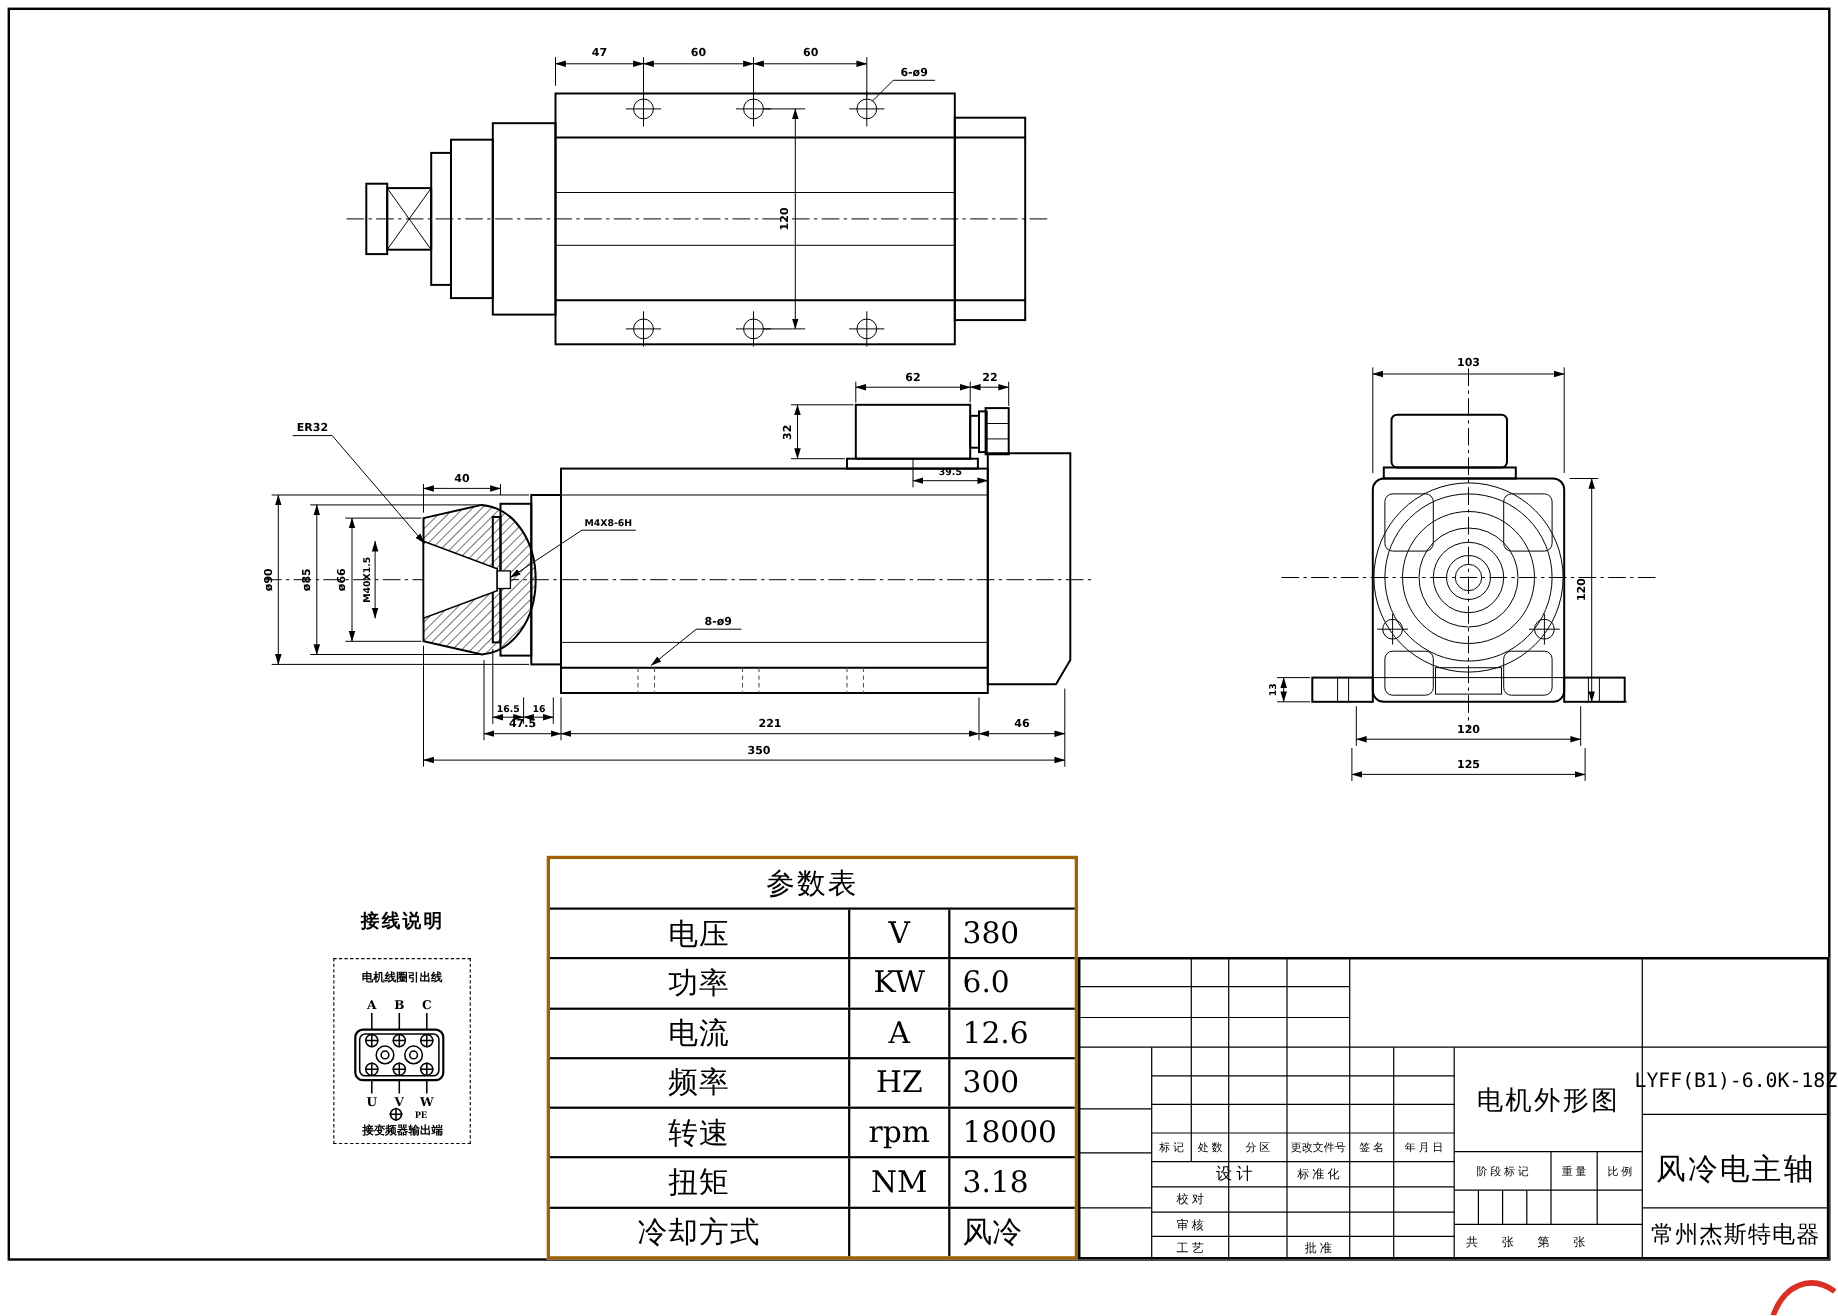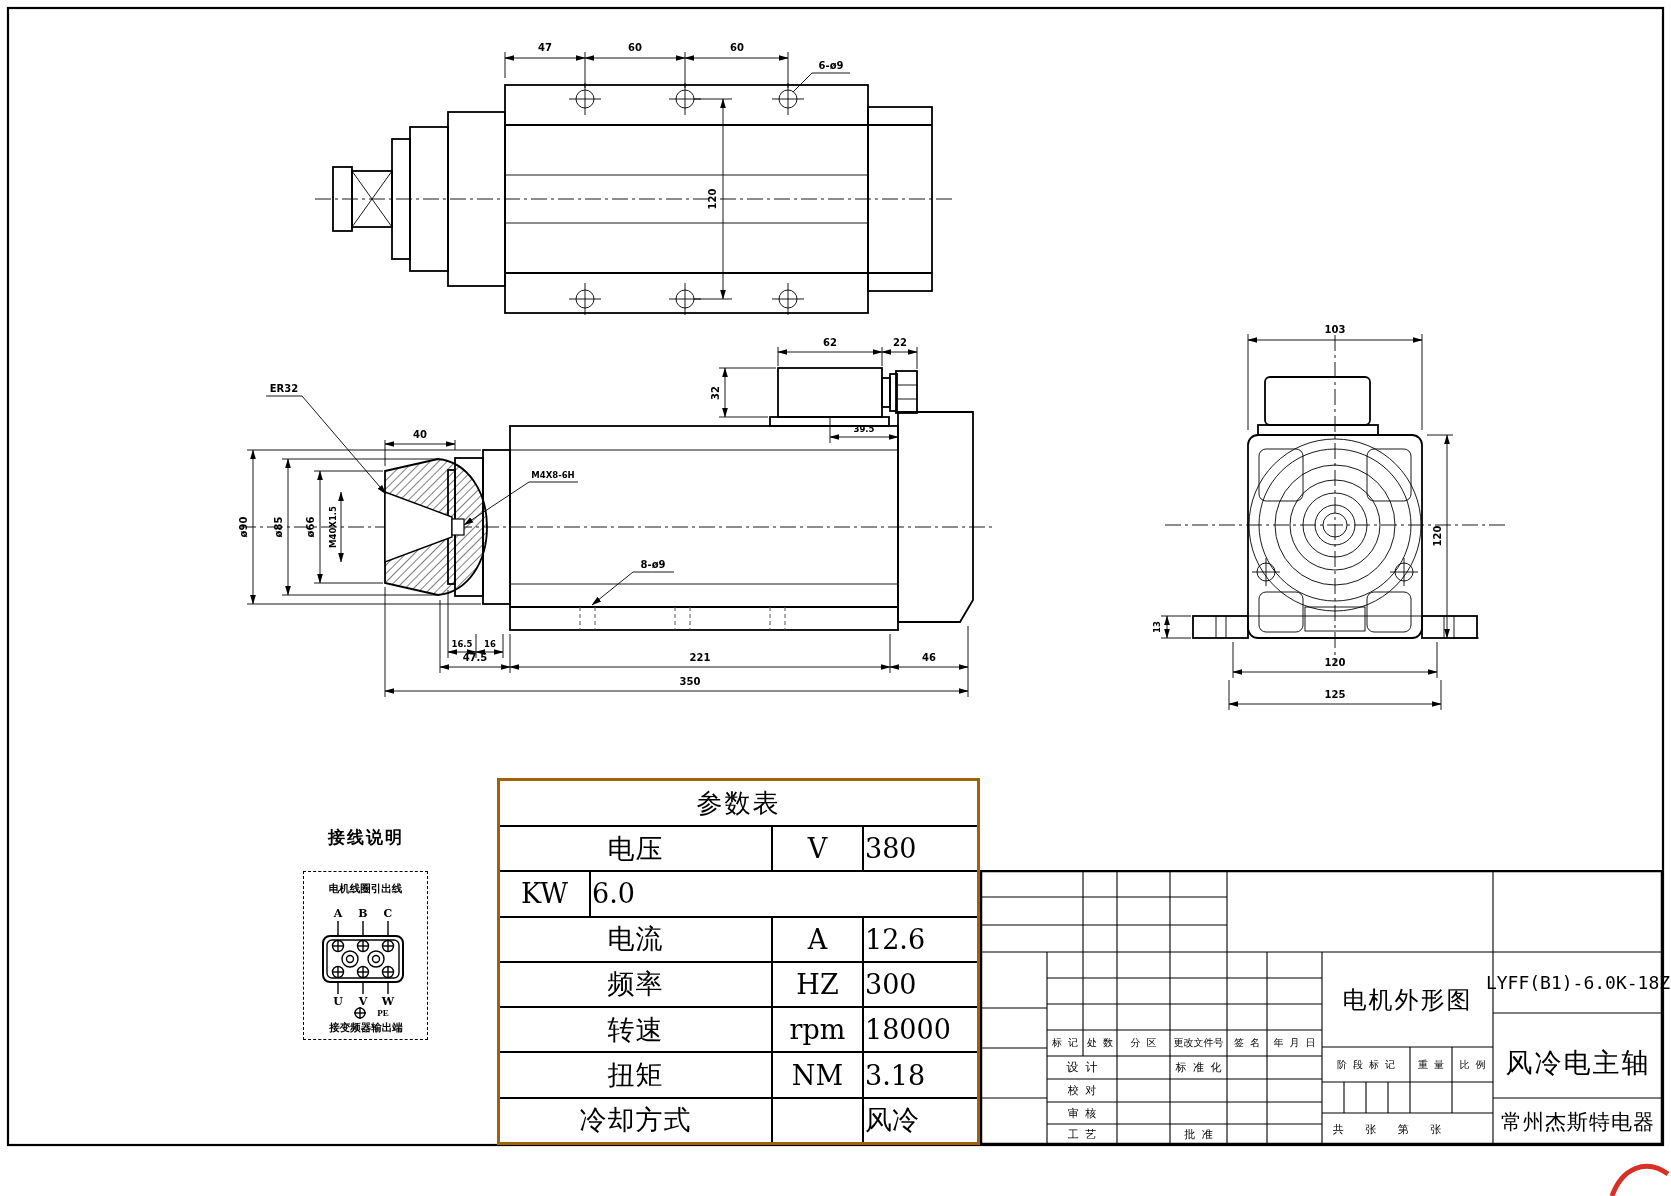--- a/index.html
+++ b/index.html
@@ -20,28 +20,28 @@
   .ptable{position:absolute;left:497px;top:778px;width:483px;height:367px;
           border:3px solid #a16207;box-sizing:border-box;display:flex;flex-direction:column;background:#fff;}
   .pt-title{height:44px;border-bottom:2px solid #000;display:flex;align-items:center;justify-content:center;
             font:26px "Liberation Serif",serif;letter-spacing:2px;}
   .pt-row{flex:1;display:flex;border-bottom:2px solid #000;}
   .pt-row:last-child{border-bottom:none;}
   .pt-name{width:271px;border-right:2px solid #000;display:flex;align-items:center;justify-content:center;
            font:27px "Liberation Serif",serif;letter-spacing:1px;}
   .pt-unit{width:89px;border-right:2px solid #000;display:flex;align-items:center;justify-content:center;
            font:27px "DejaVu Serif",serif;}
-  .pt-val{flex:1;display:flex;align-items:center;justify-content:flex-start;padding-left:1px;
+  .pt-val{flex:1;display:flex;align-items:center;justify-content:flex-start;padding-left:11px;
           font:27px "DejaVu Serif",serif;}
 
   
   .tblock{position:absolute;left:980px;top:870px;width:683px;height:275px;background:#fff;}
   .tblock svg{position:absolute;left:0;top:0;}
   .tb-txt{position:absolute;display:flex;align-items:center;justify-content:center;color:#000;
-          font-family:Liberation Mono, monospace;white-space:nowrap;}
+          font-family:Liberation Serif, serif;white-space:nowrap;}
 
   
   .wiring{position:absolute;left:296px;top:824px;width:140px;height:224px;}
   .w-title{position:absolute;left:5px;top:2px;width:130px;height:22px;display:flex;align-items:center;justify-content:center;
            font:bold 17px "Liberation Serif",serif;letter-spacing:2px;}
   .w-box{position:absolute;left:7px;top:47px;width:125px;height:169px;border:1.5px dashed #000;box-sizing:border-box;}
   .w-lbl{position:absolute;font:bold 10.5px "Liberation Serif",serif;display:flex;align-items:center;justify-content:center;}
   .w-term{position:absolute;width:16px;height:14px;display:flex;align-items:center;justify-content:center;
           font:bold 11px "DejaVu Serif",serif;}
   .wiring svg{position:absolute;left:0;top:0;}
@@ -304,20 +304,21 @@
   </svg>
 
   <div class="ptable">
     <div class="pt-title">参数表</div>
     <div class="pt-row">
       <div class="pt-name">电压</div>
       <div class="pt-unit">V</div>
       <div class="pt-val">380</div>
     </div>
     <div class="pt-row">
+      <div class="pt-name">功率</div>
       <div class="pt-unit">KW</div>
       <div class="pt-val">6.0</div>
     </div>
     <div class="pt-row">
       <div class="pt-name">电流</div>
       <div class="pt-unit">A</div>
       <div class="pt-val">12.6</div>
     </div>
     <div class="pt-row">
       <div class="pt-name">频率</div>
@@ -429,21 +430,21 @@
         <line x1="513" y1="228" x2="683" y2="228"></line>
       </g>
     </svg>
     <div class="tb-txt" style="left:67px;top:160px;width:36px;height:26px;font-size:10px;border-radius:13px;">标 记</div>
     <div class="tb-txt" style="left:103px;top:160px;width:34px;height:26px;font-size:10px;">处 数</div>
     <div class="tb-txt" style="left:137px;top:160px;width:53px;height:26px;font-size:10px;">分  区</div>
     <div class="tb-txt" style="left:190px;top:160px;width:57px;height:26px;font-size:10px;">更改文件号</div>
     <div class="tb-txt" style="left:247px;top:160px;width:40px;height:26px;font-size:10px;">签 名</div>
     <div class="tb-txt" style="left:287px;top:160px;width:55px;height:26px;font-size:10px;">年 月 日</div>
 
-    <div class="tb-txt" style="left:67px;top:186px;width:70px;height:23px;font-size:12px;">设 计</div>
+    <div class="tb-txt" style="left:67px;top:186px;width:70px;height:23px;font-size:15px;padding-left:40px;">设 计</div>
     <div class="tb-txt" style="left:190px;top:186px;width:57px;height:23px;font-size:11px;">标 准 化</div>
     <div class="tb-txt" style="left:67px;top:209px;width:70px;height:23px;font-size:11px;">校 对</div>
     <div class="tb-txt" style="left:67px;top:232px;width:70px;height:22px;font-size:11px;">审 核</div>
     <div class="tb-txt" style="left:67px;top:254px;width:70px;height:21px;font-size:11px;">工 艺</div>
     <div class="tb-txt" style="left:190px;top:254px;width:57px;height:21px;font-size:11px;">批 准</div>
 
     <div class="tb-txt" style="left:342px;top:82px;width:171px;height:95px;font-size:24px;letter-spacing:2px;">电机外形图</div>
     <div class="tb-txt" style="left:342px;top:177px;width:88px;height:35px;font-size:10px;">阶 段 标 记</div>
     <div class="tb-txt" style="left:430px;top:177px;width:42px;height:35px;font-size:10px;">重 量</div>
     <div class="tb-txt" style="left:472px;top:177px;width:41px;height:35px;font-size:10px;">比 例</div>

